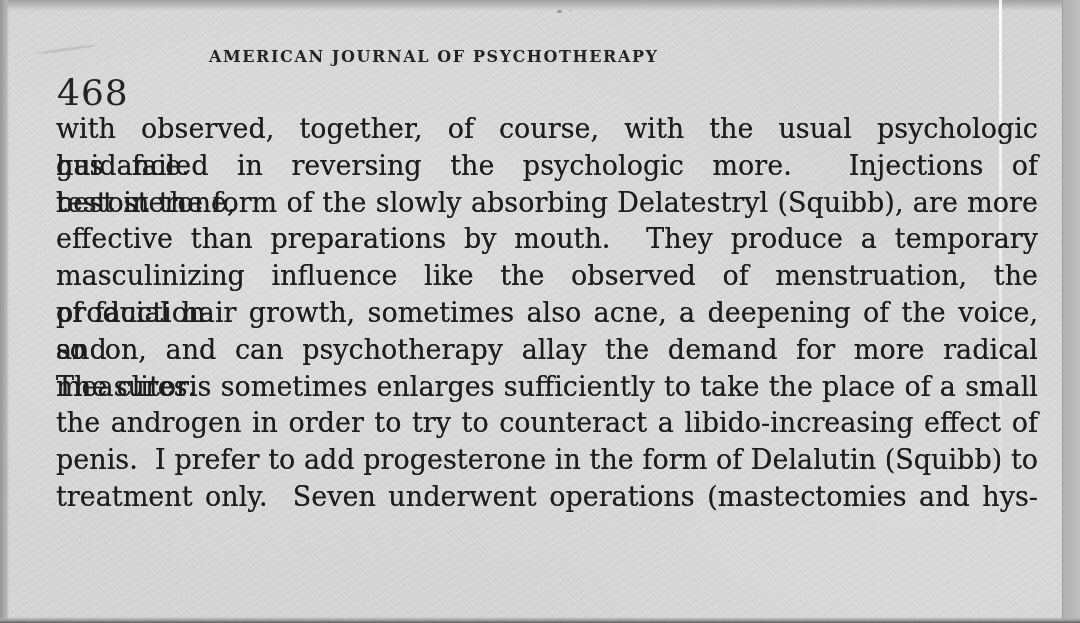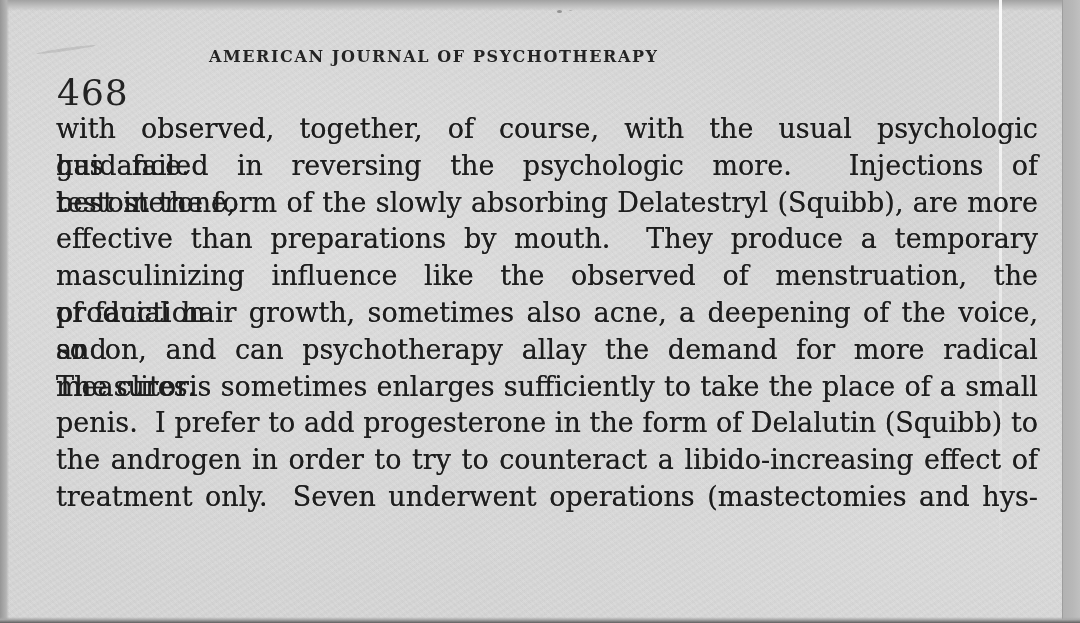--- a/index.html
+++ b/index.html
@@ -126,18 +126,18 @@
 
   <main class="page-body">
     <div class="ln">with observed, together, of course, with the usual psychologic guidance.</div>
     <div class="ln">has failed in reversing the psychologic more.  Injections of testosterone,</div>
     <div class="ln">best in the form of the slowly absorbing Delatestryl (Squibb), are more</div>
     <div class="ln">effective than preparations by mouth.  They produce a temporary</div>
     <div class="ln">masculinizing influence like the observed of menstruation, the production</div>
     <div class="ln">of facial hair growth, sometimes also acne, a deepening of the voice, and</div>
     <div class="ln">so on, and can psychotherapy allay the demand for more radical measures.</div>
     <div class="ln">The clitoris sometimes enlarges sufficiently to take the place of a small</div>
+    <div class="ln">the androgen in order to try to counteract a libido-increasing effect of</div>
     <div class="ln">penis.  I prefer to add progesterone in the form of Delalutin (Squibb) to</div>
-    <div class="ln">the androgen in order to try to counteract a libido-increasing effect of</div>
     <div class="ln">treatment only.  Seven underwent operations (mastectomies and hys-</div>
   </main>
 
 </div>
 
 </body></html>

